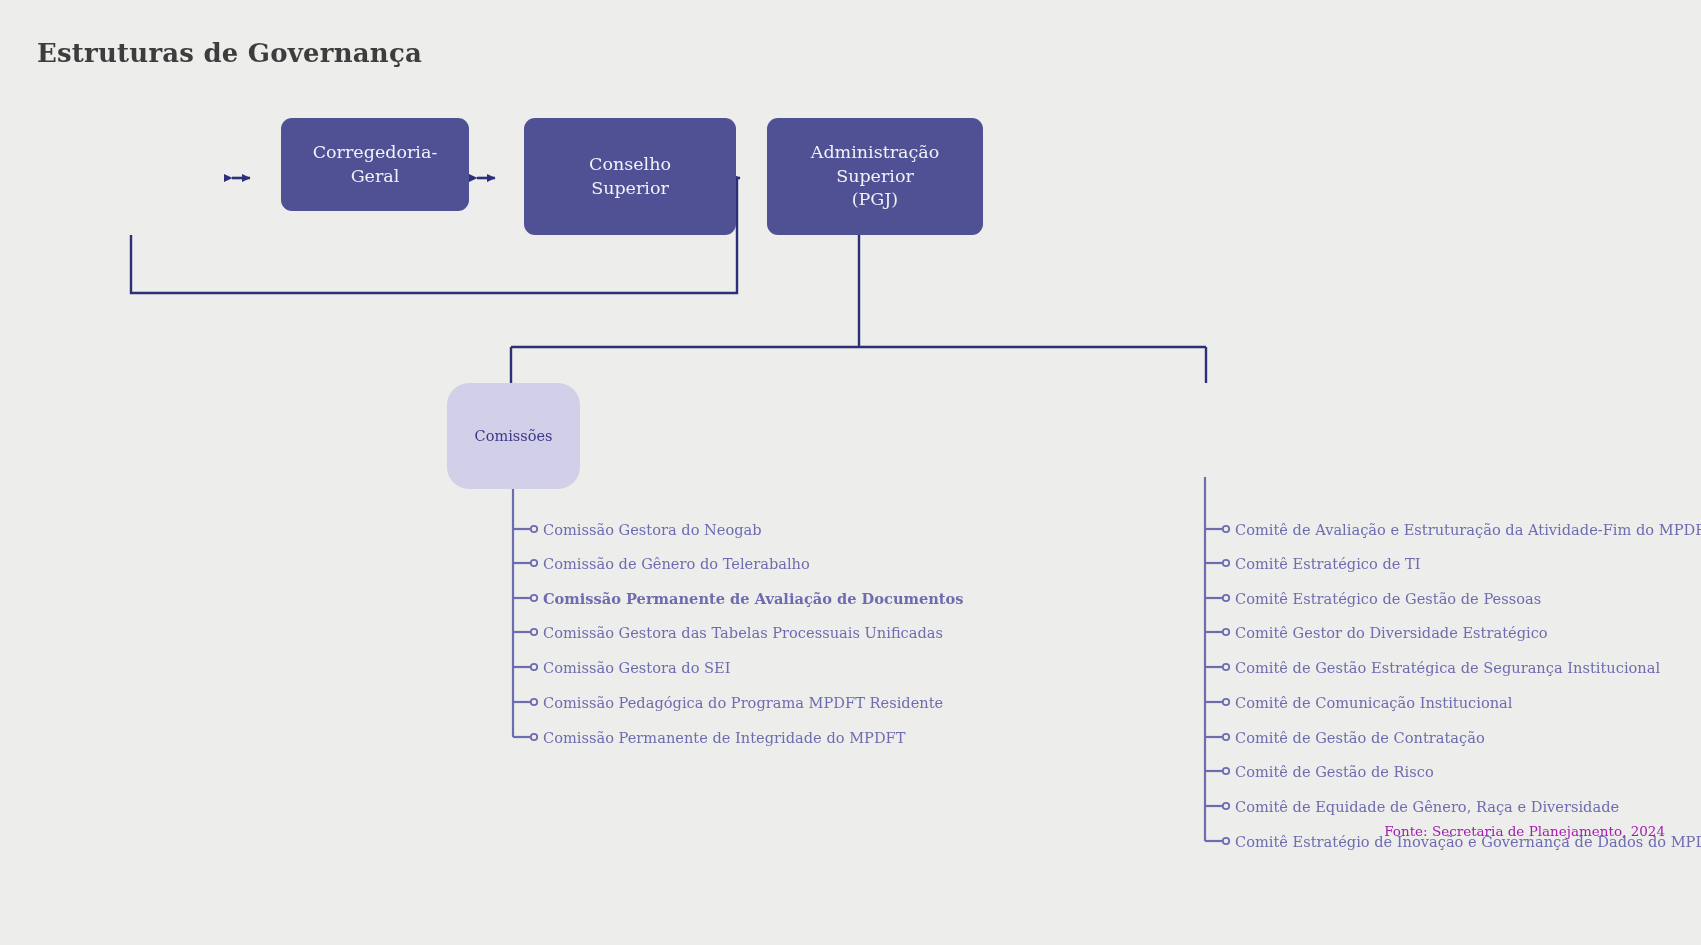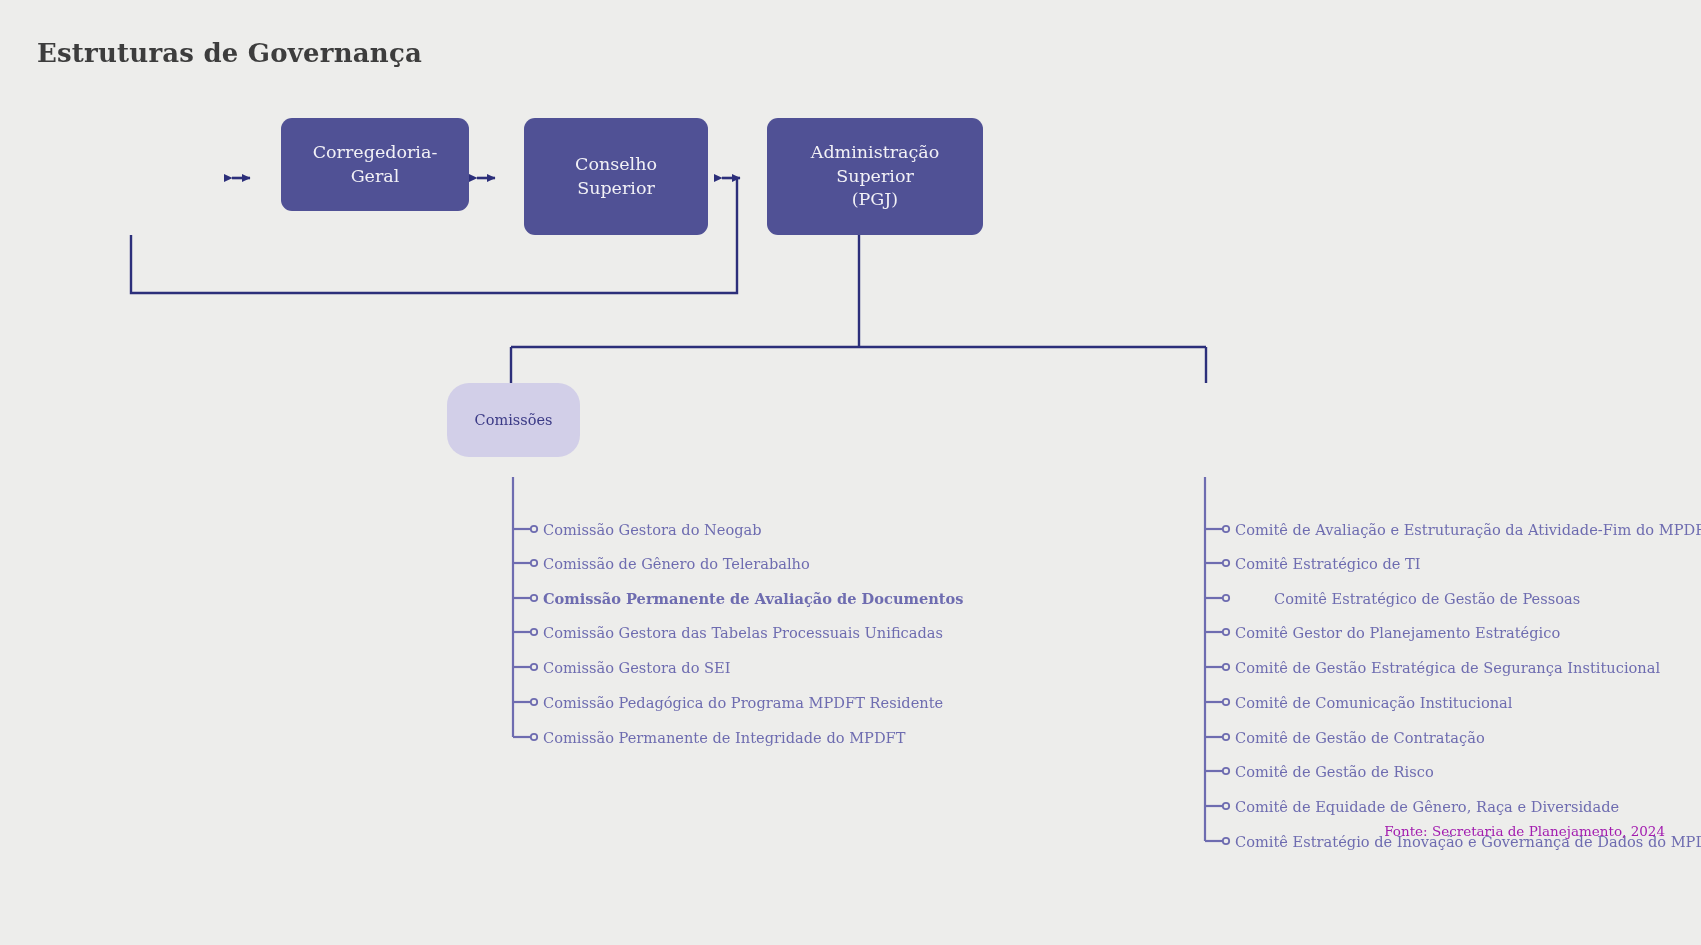--- a/index.html
+++ b/index.html
@@ -171,42 +171,42 @@
       <circle cx="1226" cy="737" r="3.2"></circle>
       <circle cx="1226" cy="771" r="3.2"></circle>
       <circle cx="1226" cy="806" r="3.2"></circle>
       <circle cx="1226" cy="841" r="3.2"></circle>
     </g>
   </svg>
 
 
   <div class="node-top" style="left:281px; top:118px; width:188px; height:93px;">Corregedoria-Geral</div>
 
-  <div class="node-top" style="left:524px; top:118px; width:184px; height:117px;">Conselho
+  <div class="node-top" style="left:524px; top:118px; width:212px; height:117px;">Conselho
 Superior</div>
 
   <div class="node-top" style="left:767px; top:118px; width:216px; height:117px;">Administração
 Superior
 (PGJ)</div>
 
-  <div class="node-cat" style="left:447px; top:383px; width:133px; height:74px;">Comissões</div>
+  <div class="node-cat" style="left:447px; top:383px; width:133px; height:106px;">Comissões</div>
 
 
   <div class="leaf-label" style="left:543px; top:523px;">Comissão Gestora do Neogab</div>
   <div class="leaf-label" style="left:543px; top:557px;">Comissão de Gênero do Telerabalho</div>
   <div class="leaf-label" style="left:543px; top:592px;font-weight:bold;">Comissão Permanente de Avaliação de Documentos</div>
   <div class="leaf-label" style="left:543px; top:626px;">Comissão Gestora das Tabelas Processuais Unificadas</div>
   <div class="leaf-label" style="left:543px; top:661px;">Comissão Gestora do SEI</div>
   <div class="leaf-label" style="left:543px; top:696px;">Comissão Pedagógica do Programa MPDFT Residente</div>
   <div class="leaf-label" style="left:543px; top:731px;">Comissão Permanente de Integridade do MPDFT</div>
 
   <div class="leaf-label" style="left:1235px; top:523px;">Comitê de Avaliação e Estruturação da Atividade-Fim do MPDFT</div>
   <div class="leaf-label" style="left:1235px; top:557px;">Comitê Estratégico de TI</div>
-  <div class="leaf-label" style="left:1235px; top:592px;margin-left:39px;">Comitê Estratégico de Gestão de Pessoas</div>
-  <div class="leaf-label" style="left:1235px; top:626px;">Comitê Gestor do Planejamento Estratégico</div>
+  <div class="leaf-label" style="left:1235px; top:592px;">Comitê Estratégico de Gestão de Pessoas</div>
+  <div class="leaf-label" style="left:1235px; top:626px;">Comitê Gestor do Diversidade Estratégico</div>
   <div class="leaf-label" style="left:1235px; top:661px;">Comitê de Gestão Estratégica de Segurança Institucional</div>
   <div class="leaf-label" style="left:1235px; top:696px;">Comitê de Comunicação Institucional</div>
   <div class="leaf-label" style="left:1235px; top:731px;">Comitê de Gestão de Contratação</div>
   <div class="leaf-label" style="left:1235px; top:765px;">Comitê de Gestão de Risco</div>
   <div class="leaf-label" style="left:1235px; top:800px;">Comitê de Equidade de Gênero, Raça e Diversidade</div>
   <div class="leaf-label" style="left:1235px; top:835px;">Comitê Estratégio de Inovação e Governança de Dados do MPDFT</div>
 
   <div class="source-note">Fonte: Secretaria de Planejamento, 2024</div>
 
 </div>

